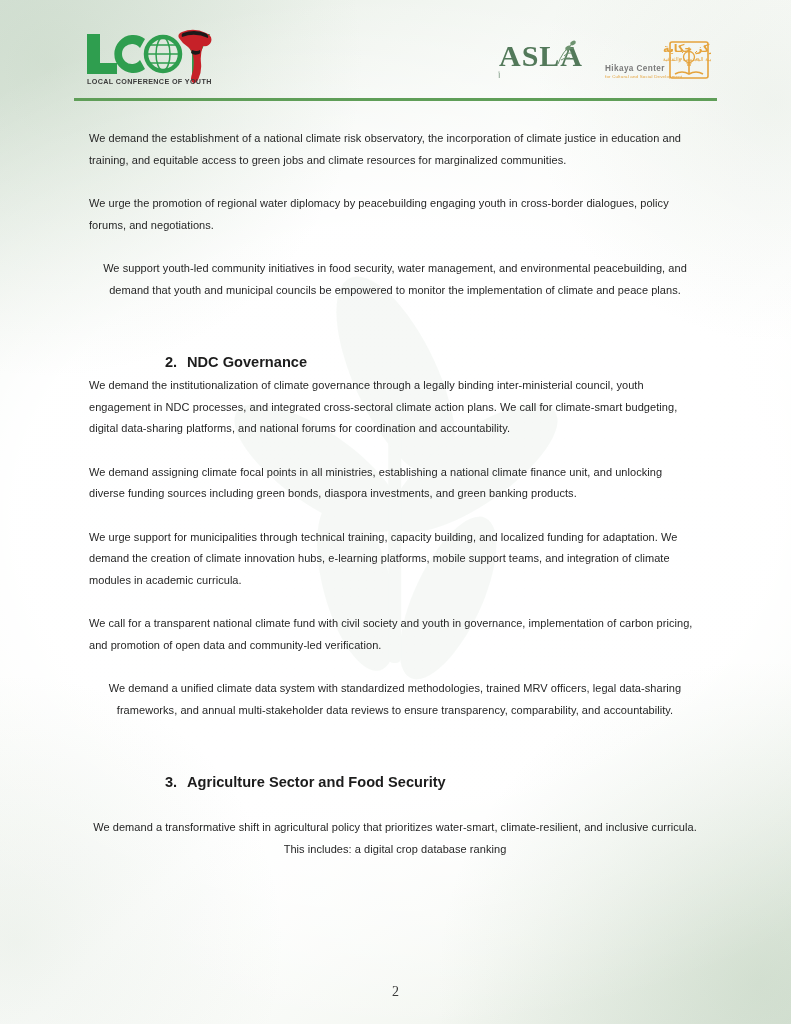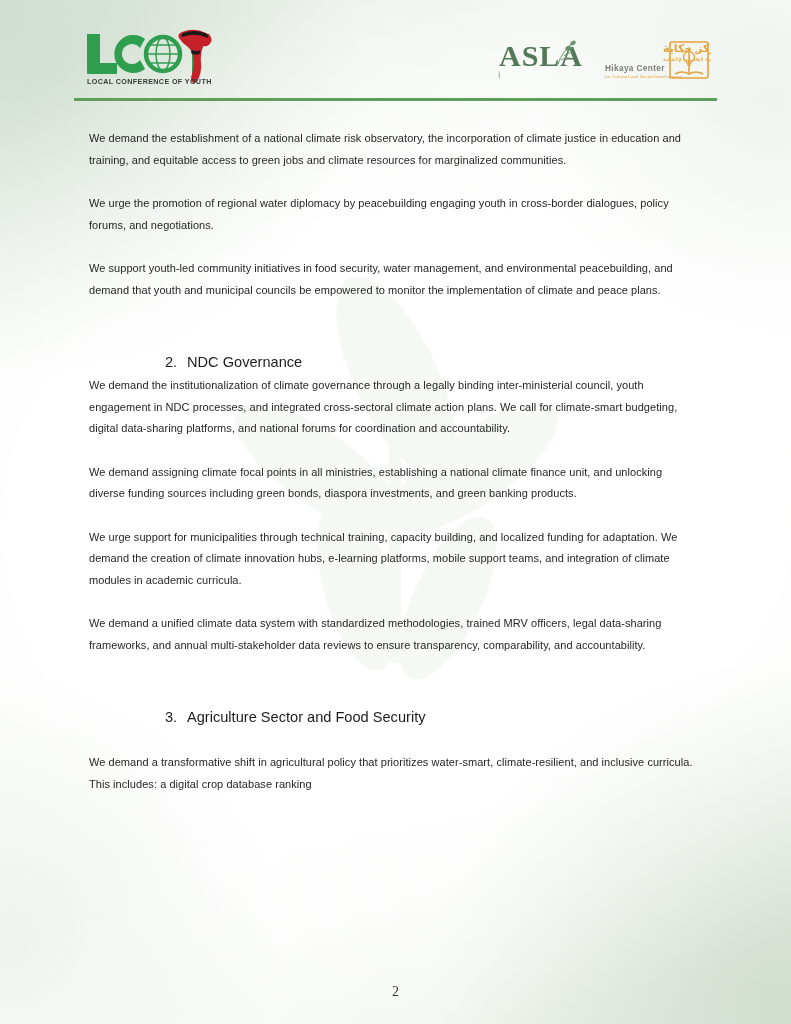--- a/index.html
+++ b/index.html
@@ -94,27 +94,28 @@
   }
   p.para {
     margin: 0 0 22px 0;
     font-size: 11px;
     line-height: 21.5px;
     color: #262626;
     letter-spacing: 0.005em;
   }
   p.para.tight {
     margin-bottom: 0;
+    text-align: center;
   }
   .heading {
     margin: 20px 0 2px 0;
     padding-left: 76px;
     font-size: 14.6px;
     line-height: 22px;
-    font-weight: normal;
+    font-weight: bold;
     color: #1c1c1c;
   }
   .heading .num {
     display: inline-block;
     width: 22px;
   }
   .heading.spaced-after {
     margin-bottom: 24px;
   }
   .gap-lg { height: 30px; }
@@ -226,20 +227,21 @@
     <div class="gap-lg"></div>
 
     <h2 class="heading"><span class="num">2.</span><span>NDC Governance</span></h2>
 
     <p class="para">We demand the institutionalization of climate governance through a legally binding inter-ministerial council, youth engagement in NDC processes, and integrated cross-sectoral climate action plans. We call for climate-smart budgeting, digital data-sharing platforms, and national forums for coordination and accountability.</p>
 
     <p class="para">We demand assigning climate focal points in all ministries, establishing a national climate finance unit, and unlocking diverse funding sources including green bonds, diaspora investments, and green banking products.</p>
 
     <p class="para">We urge support for municipalities through technical training, capacity building, and localized funding for adaptation. We demand the creation of climate innovation hubs, e-learning platforms, mobile support teams, and integration of climate modules in academic curricula.</p>
 
+    <p class="para">We call for a transparent national climate fund with civil society and youth in governance, implementation of carbon pricing, and promotion of open data and community-led verification.</p>
 
     <p class="para tight">We demand a unified climate data system with standardized methodologies, trained MRV officers, legal data-sharing frameworks, and annual multi-stakeholder data reviews to ensure transparency, comparability, and accountability.</p>
 
     <div class="gap-lg"></div>
 
     <h2 class="heading spaced-after"><span class="num">3.</span><span>Agriculture Sector and Food Security</span></h2>
 
     <p class="para tight">We demand a transformative shift in agricultural policy that prioritizes water-smart, climate-resilient, and inclusive curricula. This includes: a digital crop database ranking</p>
 
   </div>

